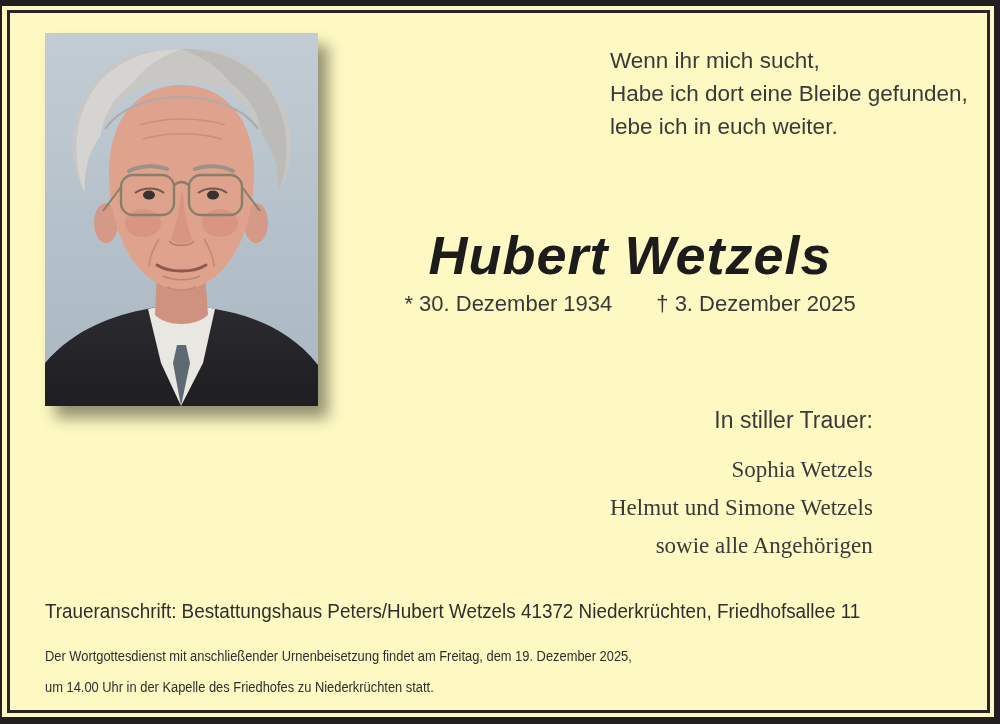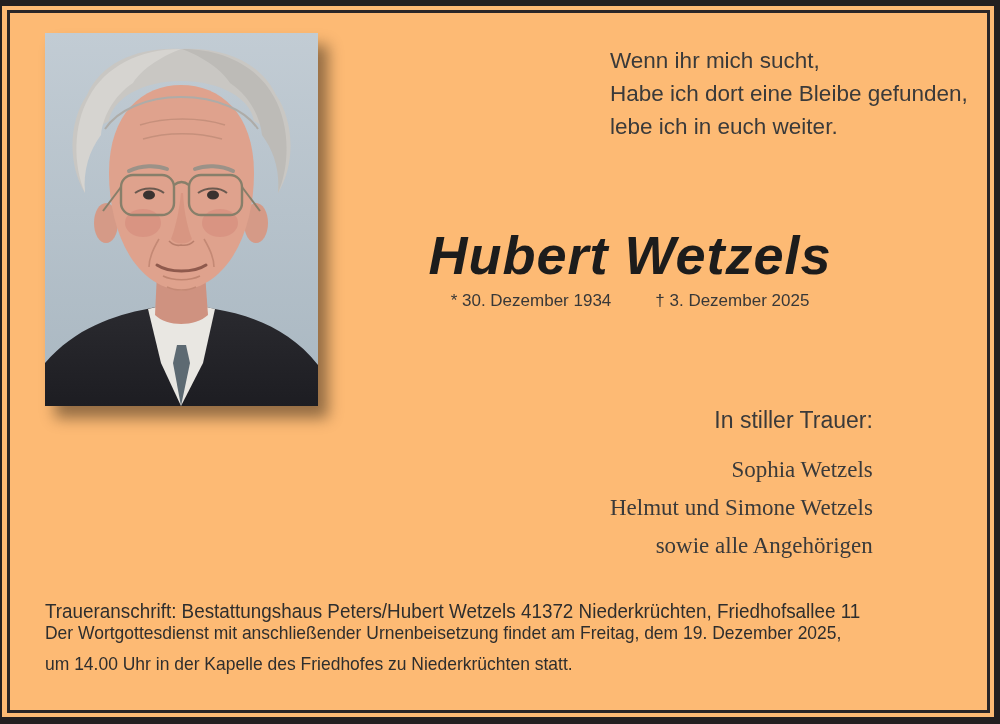--- a/index.html
+++ b/index.html
@@ -1,20 +1,20 @@
 <!DOCTYPE html>
 <html><head>
 <meta charset="utf-8">
 <style>
   * { margin:0; padding:0; box-sizing:border-box; }
   html,body { background:#ffffff; }
   .page {
     position:relative;
     width:1000px; height:724px;
-    background:#fdba74;
+    background:#fef9c3;
     overflow:hidden;
     font-family:"Liberation Sans", sans-serif;
     color:#333333;
   }
   
   .outer-band {
     position:absolute; inset:0;
     border-style:solid; border-color:#231f20;
     border-width:6px 6px 7px 2px;
     pointer-events:none;
@@ -47,39 +47,39 @@
   .deceased-name {
     margin-top:14px;
     font-family:Liberation Sans, sans-serif;
     font-style:italic; font-weight:bold;
     font-size:54px; line-height:58px; color:#1c1c1c;
     letter-spacing:1px;
     white-space:nowrap;
   }
   .dates {
     margin-top:7px;
-    font-size:17px; color:#383838;
+    font-size:22px; color:#383838;
     display:flex; justify-content:center; gap:44px;
     white-space:nowrap;
   }
   
   .mourning {
     position:absolute; left:610px; top:406px;
     font-size:23px; color:#3a3a3a; white-space:nowrap;text-align:right;
   }
   .mourning-heading { margin-bottom:17px; line-height:28px; }
   .mourner { line-height:38px;font-family:Liberation Serif, serif; }
   
   .address {
     position:absolute; left:45px; top:599px;
     font-size:20.5px; color:#2e2e2e; white-space:nowrap;
   }
   .service {
-    position:absolute; left:45px; top:617px;
-    font-size:19px; line-height:31px; color:#2e2e2e; white-space:nowrap;
+    position:absolute; left:45px; top:641px;
+    font-size:14px; line-height:31px; color:#2e2e2e; white-space:nowrap;
   }
   .condensed { display:inline-block; transform:scaleX(0.92); transform-origin:0 50%; }
 </style>
 </head>
 <body>
 
 <div class="page">
 
   <div class="outer-band"></div>
   <div class="inner-frame"></div>

